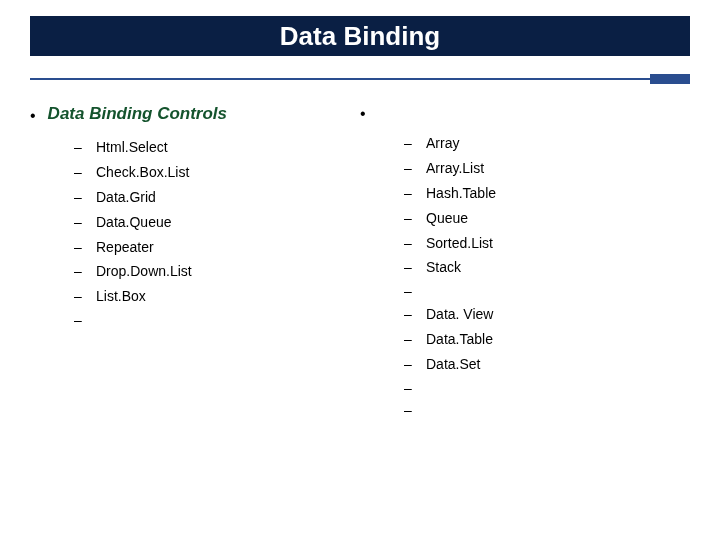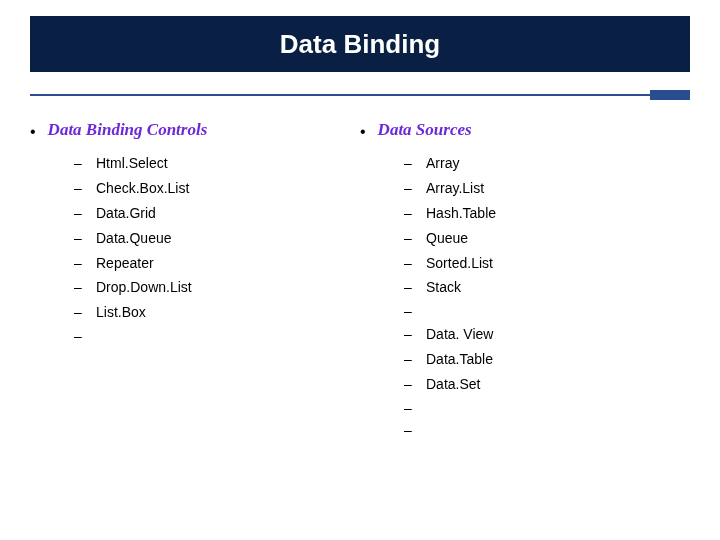--- a/index.html
+++ b/index.html
@@ -1,21 +1,21 @@
 <!DOCTYPE html>
 <html><head>
 <meta charset="utf-8">
 <style>
   * { margin: 0; padding: 0; box-sizing: border-box; }
   html, body { width: 720px; height: 540px; background: #fff; font-family: Verdana, Tahoma, Arial, sans-serif; }
   .slide { width: 720px; height: 540px; position: relative; }
   .title-bar {
     background: #0a1f44;
     color: #fff;
-    height: 56px;
+    height: 40px;
     margin: 16px 30px 0 30px;
     display: flex;
     align-items: center;
     justify-content: center;
     font-size: 26px;
     font-weight: 700;
     font-family: Tahoma, Verdana, sans-serif;
   }
   .divider {
     position: relative;
@@ -51,22 +51,22 @@
     font-size: 16px;
     color: #000;
     line-height: 1;
     position: relative;
     top: 2px;
   }
   .section-title {
     font-size: 17px;
     font-weight: 700;
     font-style: italic;
-    color: #6d28d9;
-    font-family: Liberation Serif, serif;
+    color: #14532d;
+    font-family: Liberation Sans, sans-serif;
   }
   .items {
     margin-left: 44px;
     margin-top: 6px;
   }
   .item-row {
     display: flex;
     align-items: baseline;
     gap: 12px;
     margin-bottom: 6px;
@@ -133,21 +133,20 @@
           </div>
         <div class="item-row">
             <span class="dash">–</span>
           </div>
       </div>
     </div>
 
     <div class="col">
       <div class="section-row">
         <span class="bullet-dot">•</span>
-        <span class="section-title">Data Sources</span>
       </div>
       <div class="items">
         <div class="item-row">
             <span class="dash">–</span>
             <span class="item-text">Array</span>
           </div>
         <div class="item-row">
             <span class="dash">–</span>
             <span class="item-text">Array.List</span>
           </div>

